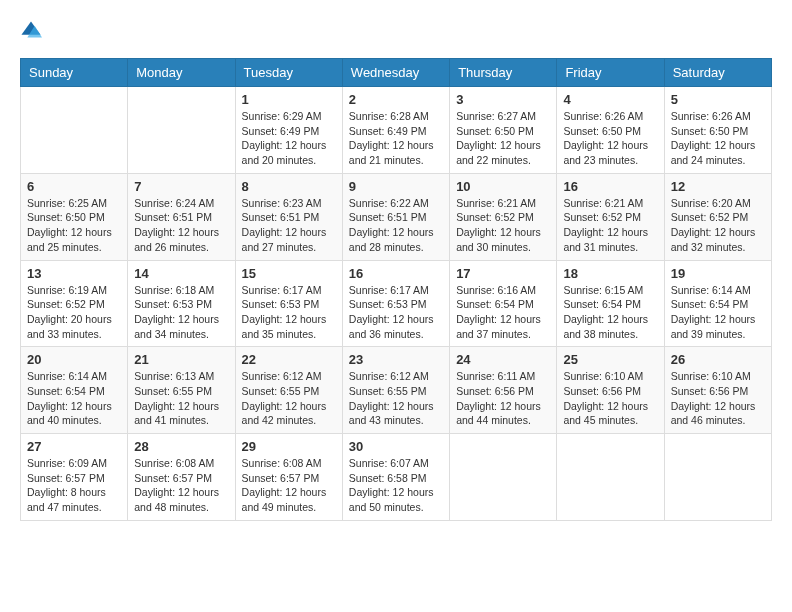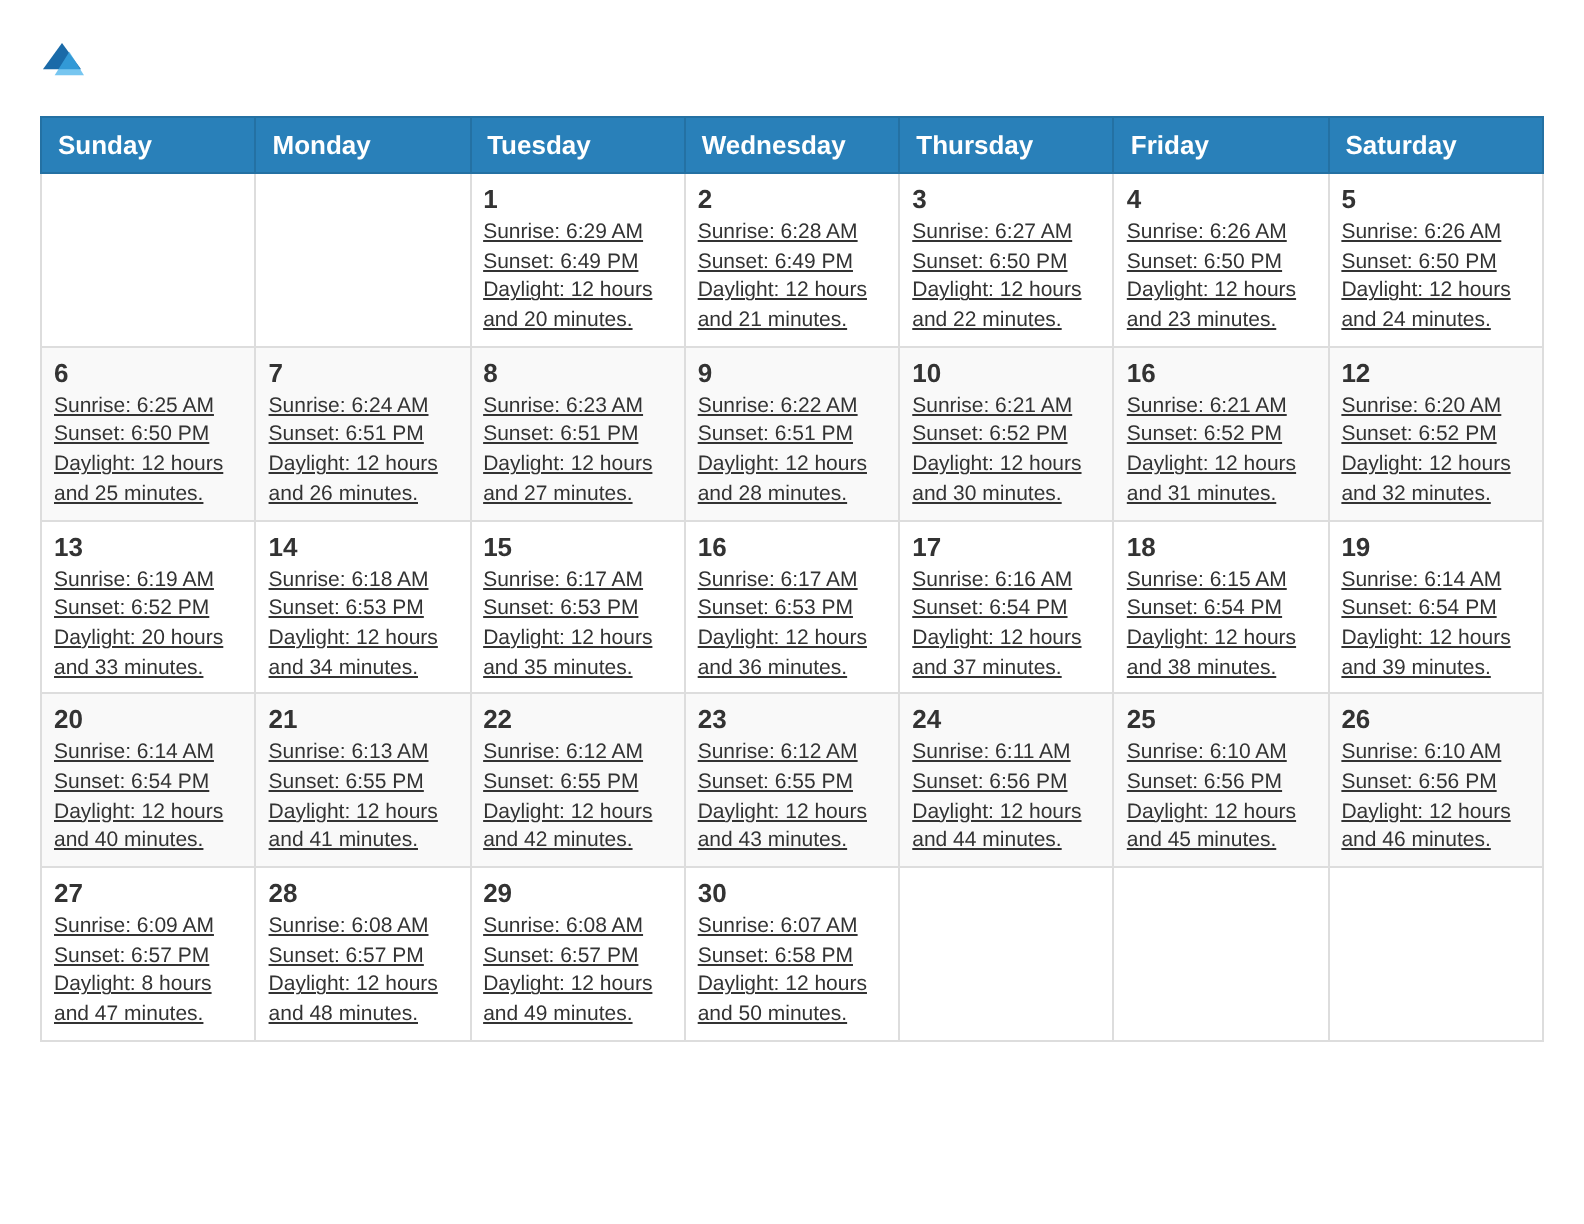--- a/index.html
+++ b/index.html
@@ -41,21 +41,21 @@
       width: 100%;
       border-collapse: collapse;
       border: 1px solid #ccc;
     }
     .calendar th {
       background-color: #2980b9;
       color: white;
       text-align: left;
       padding: 6px 8px;
       font-size: 13px;
-      font-weight: bold;
+      font-weight: normal;
       border: 1px solid #2471a3;
     }
     .calendar td {
       vertical-align: top;
       border: 1px solid #ddd;
       padding: 5px 6px;
       width: 107px;
       min-height: 80px;
       font-size: 11px;
       color: #333;
@@ -68,21 +68,20 @@
       font-size: 13px;
       font-weight: bold;
       color: #333;
       display: block;
       margin-bottom: 2px;
     }
     .day-info {
       font-size: 10.5px;
       line-height: 1.4;
       color: #333;
-      text-decoration: underline;
     }
     .empty-cell {
       background: #fff;
     }
   </style>
 </head>
 <body>
 
 <div class="header">
   <div class="logo">

